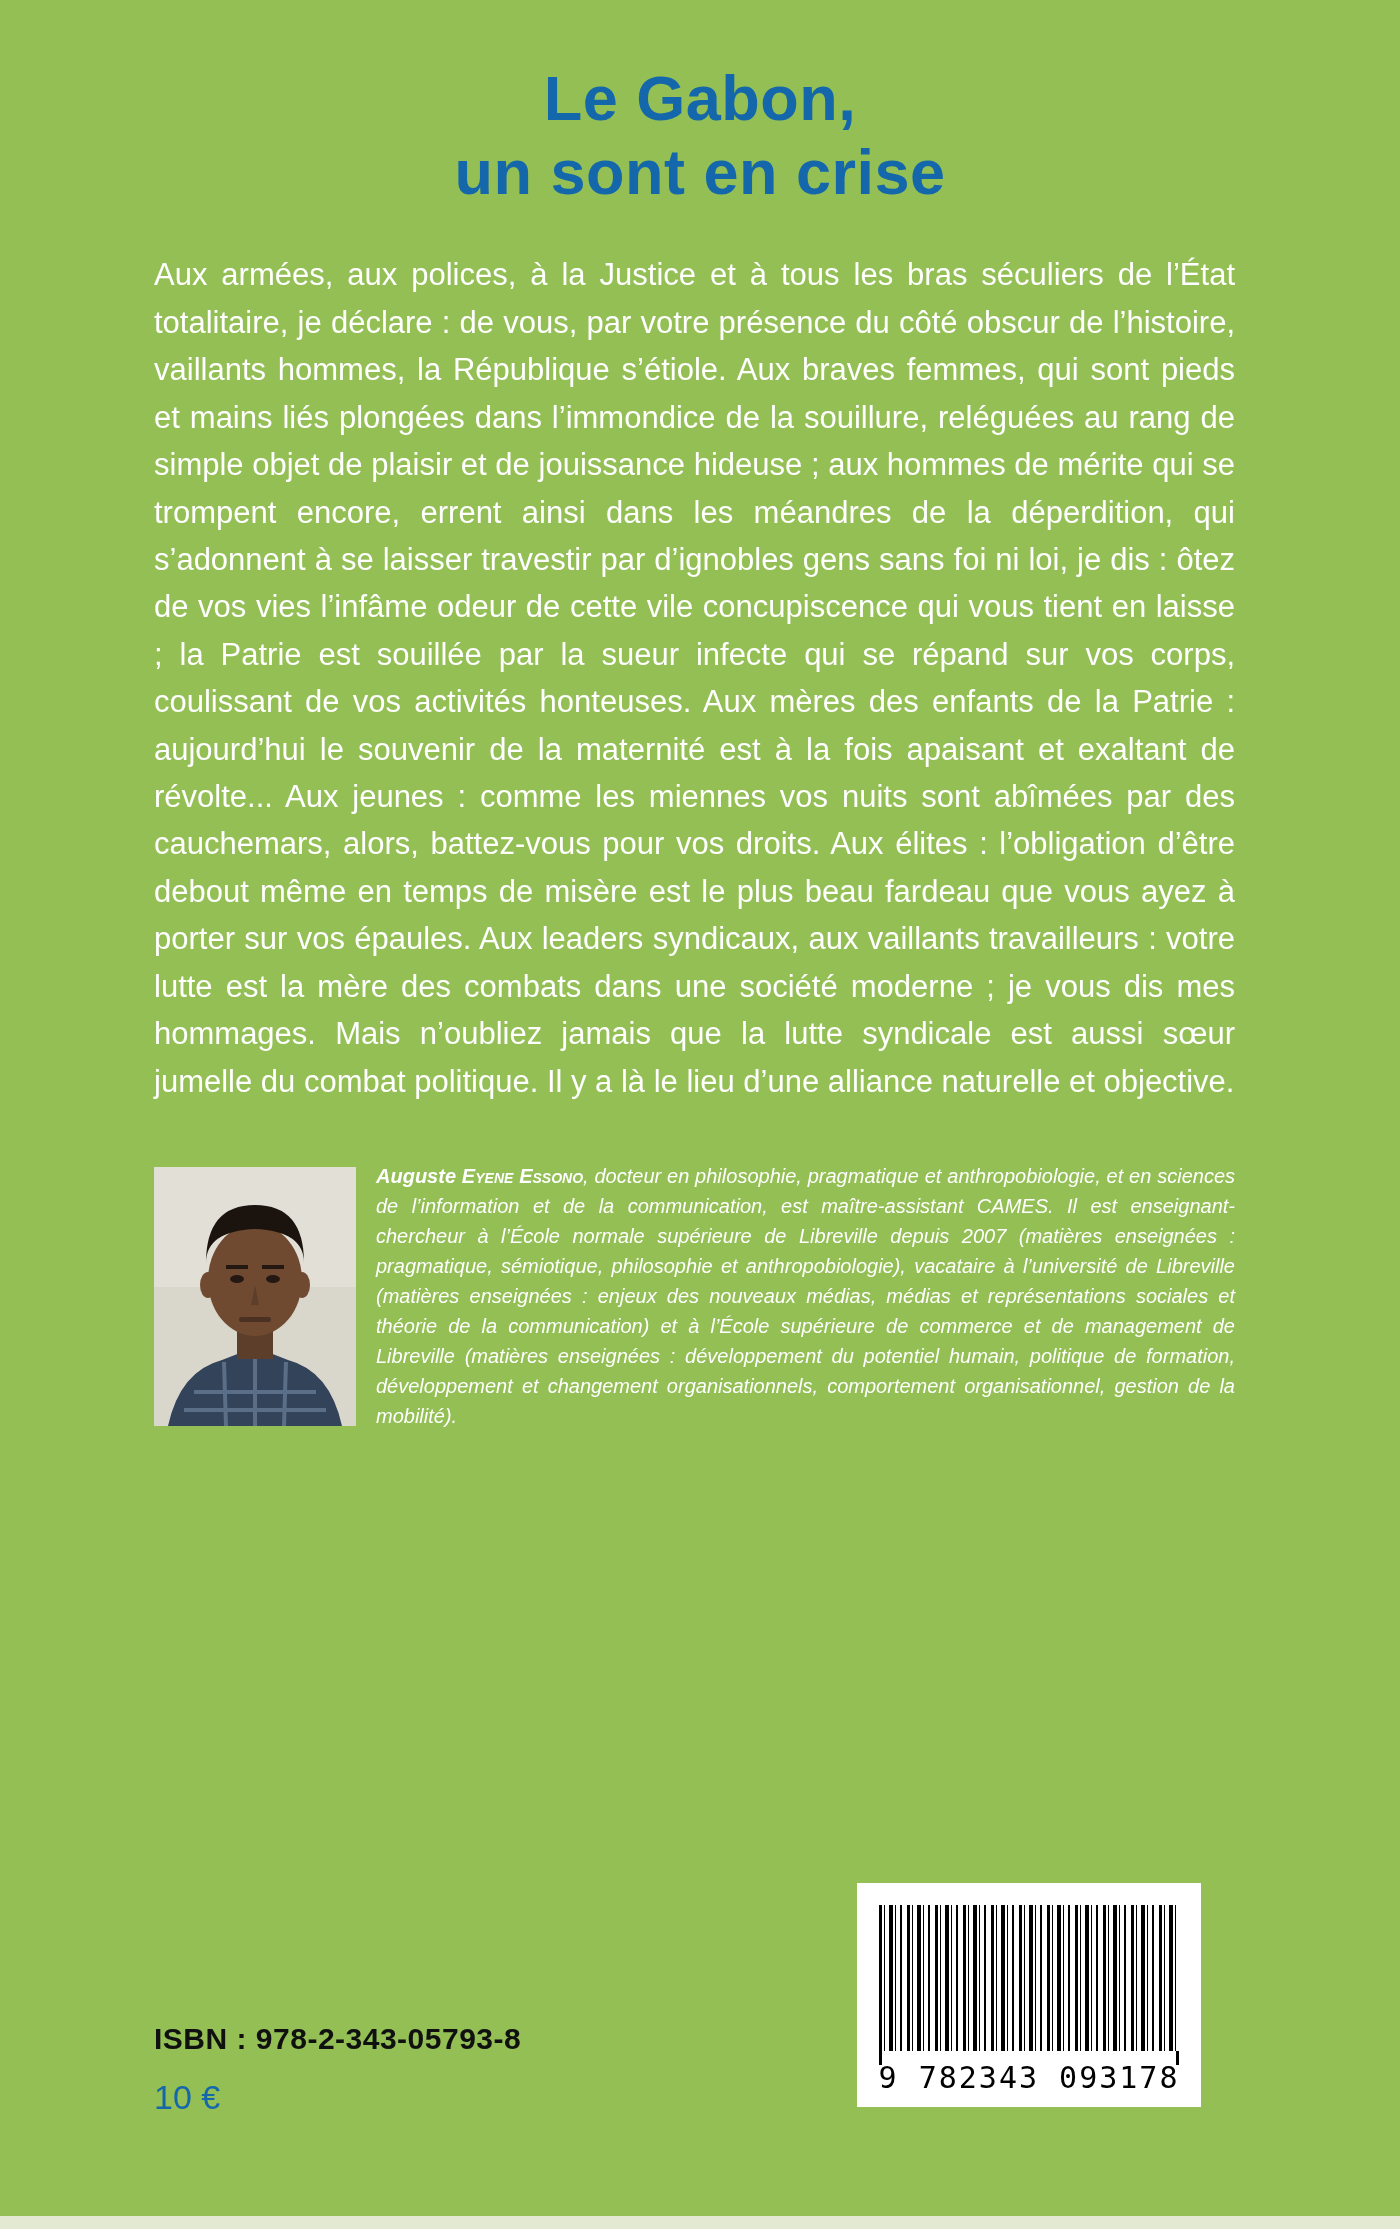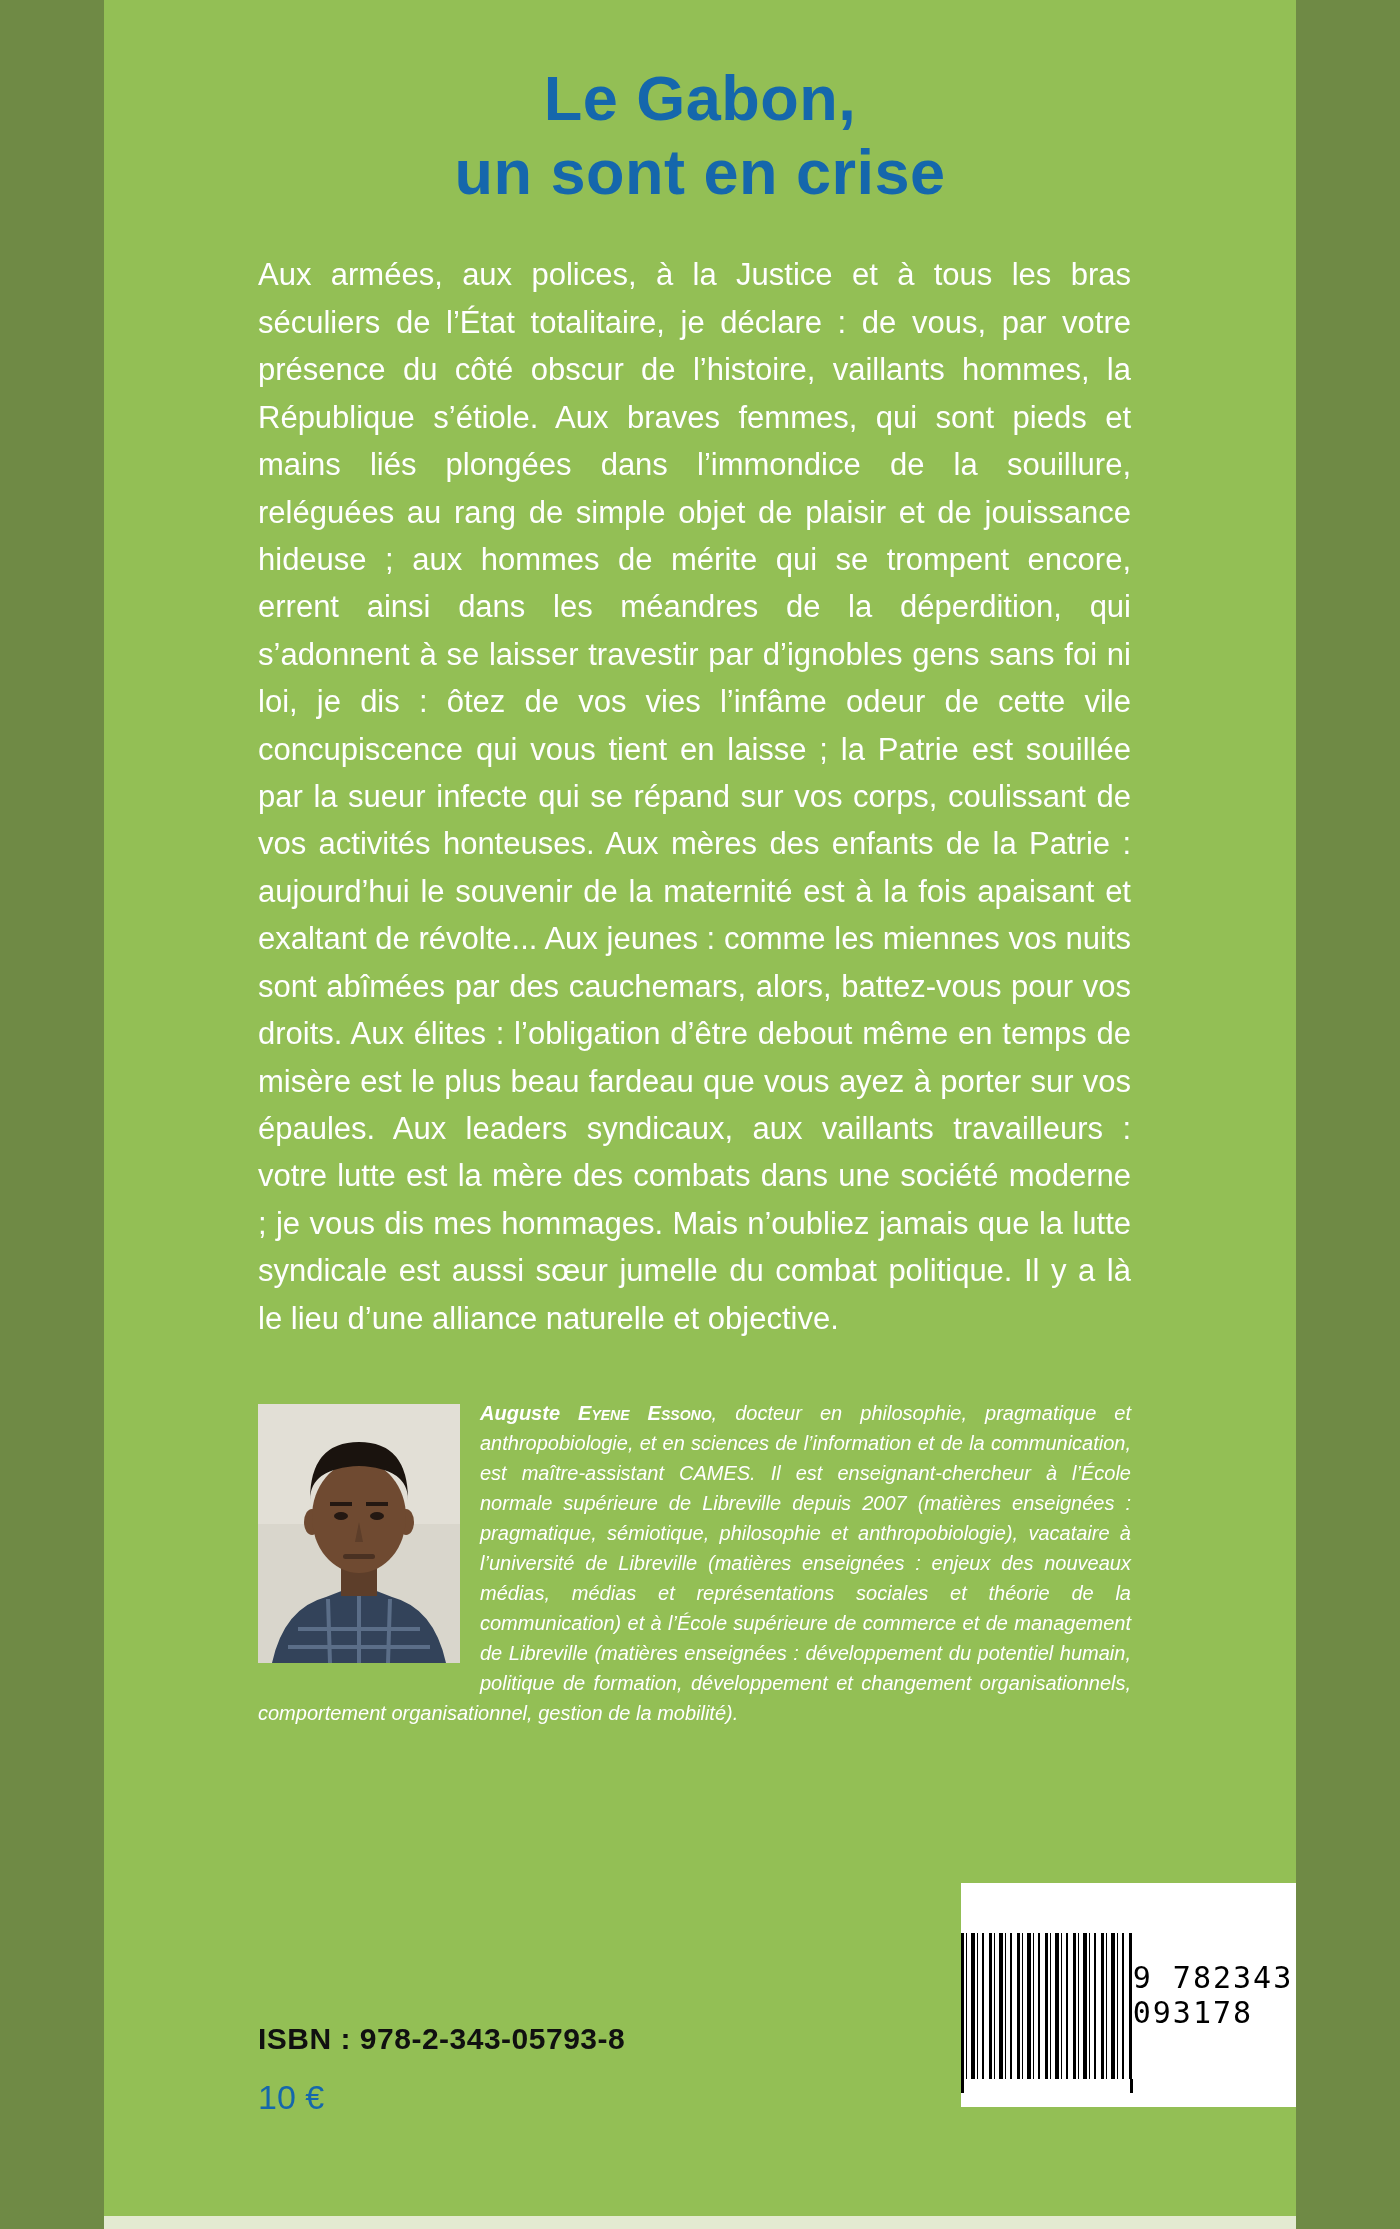--- a/index.html
+++ b/index.html
@@ -1,20 +1,20 @@
 <!DOCTYPE html>
 <html style="--background: #93bf55; --title-blue: #1567ac; --body-text: #ffffff; --isbn-text: #101010; --price-blue: #1567ac; --barcode-bg: #ffffff;"><head>
 <meta charset="utf-8">
 <style>
   html, body { margin: 0; padding: 0; }
   body { background: #6f8a45; }
 
   .page {
     position: relative;
-    width: 1192px;
+    width: 1400px;
     height: 2229px;
     margin: 0 auto;
     background: var(--background, #93bf55);
     font-family: "Liberation Sans", sans-serif;
     overflow: hidden;
   }
 
   .title {
     margin: 62px 0 0 0;
     text-align: center;
@@ -74,20 +74,21 @@
   }
 
   .barcode-box {
     position: absolute;
     left: 857px;
     top: 1883px;
     width: 344px;
     height: 224px;
     background: var(--barcode-bg, #ffffff);
     display: flex;
+    flex-direction: column;
     align-items: center;
   }
   .bars {
     position: relative;
     width: 300px;
     height: 146px;
     margin-top: 22px;
     background-image: repeating-linear-gradient(90deg,
       #000 0px,  #000 3px,
       #fff 3px,  #fff 5px,

